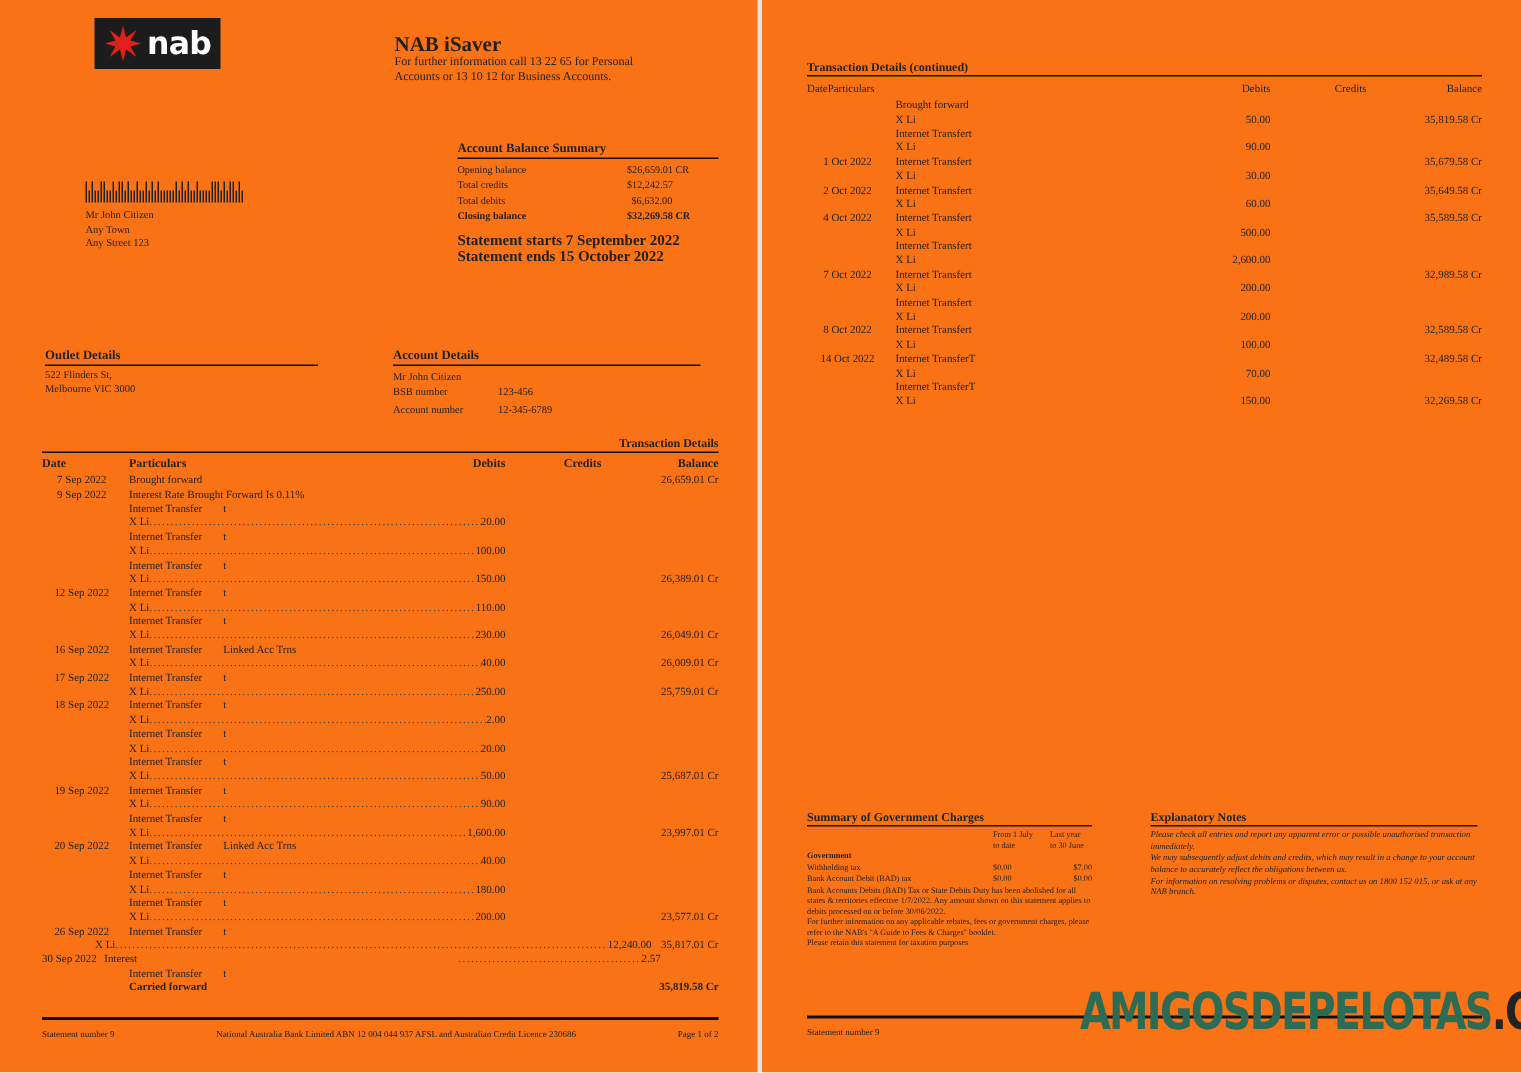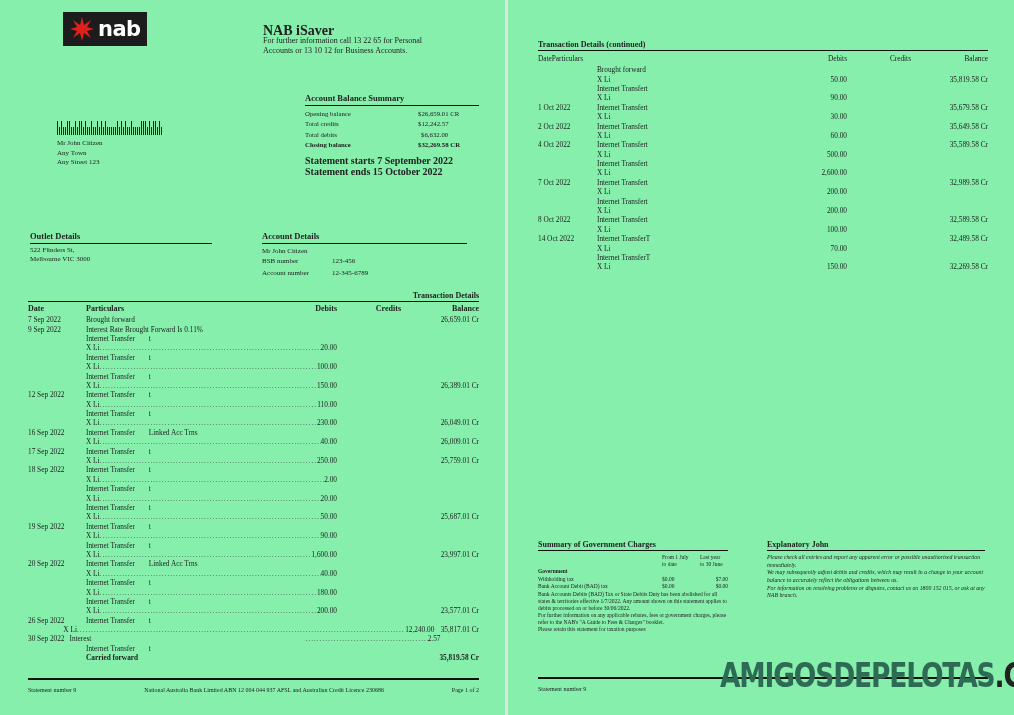--- a/index.html
+++ b/index.html
@@ -1,18 +1,18 @@
 <!DOCTYPE html>
 <html><head>
 <meta charset="utf-8">
 <style>
   * { box-sizing: border-box; margin: 0; padding: 0; }
   html, body { width: 1014px; height: 715px; background: #ffffff; overflow: hidden; }
   body { position: relative; font-family: "Liberation Serif", "DejaVu Serif", serif; color: #222; font-size: 8px; line-height: 1.15; }
-  .page { position: absolute; top: 0; height: 715px; background: #86efac; }
+  .page { position: absolute; top: 0; height: 715px; background: #f97316; }
   #page1 { left: 0; width: 506px; }
   #page2 { left: 508px; width: 506px; text-decoration: underline; }
   .divider { position: absolute; left: 505px; top: 0; width: 3px; height: 715px; background: #e3e3e3; }
   .abs { position: absolute; }
   .bold { font-weight: bold; }
 
   
   .logo { left: 63px; top: 12px; width: 84px; height: 34px; background: #1c1c1c; display: flex; align-items: center; padding-left: 6px; }
   .logo .star { width: 26px; height: 26px; }
   .logo .word { font-family: "DejaVu Sans", sans-serif; color: #fff; font-weight: bold; font-size: 21px; margin-left: 3px; letter-spacing: -0.5px; line-height: 1; }
@@ -35,21 +35,21 @@
   .acct { left: 262px; top: 232px; width: 205px; }
   .small { font-size: 7px; line-height: 9.5px; margin-top: 2px; }
   .kv { display: flex; font-size: 7px; line-height: 11.5px; }
   .kv .k { width: 70px; }
 
   .txn { left: 28px; top: 291px; width: 451px; }
   .txn .hdr-title { font-weight: bold; font-size: 8px; border-bottom: 1.5px solid #111; padding-bottom: 1px; text-align: right; }
   .cols { display: flex; font-weight: bold; font-size: 8px; line-height: 12px; margin-top: 1px; }
   .rows { }
   .row { display: flex; font-size: 7.3px; height: 9.4px; line-height: 9.4px; white-space: nowrap; }
-  .c-date { width: 56px; text-align: left; padding-right: 3px; }
+  .c-date { width: 56px; text-align: center; padding-right: 3px; }
   .c-part { width: 190px; padding-left: 2px; overflow: hidden; position: relative; }
   .c-deb { width: 63px; text-align: right; }
   .c-cred { width: 64px; text-align: right; }
   .c-bal { width: 78px; text-align: right; }
   .cols .c-date { text-align: left; padding-left: 0; }
   .lead { display: flex; }
   .lead .dots { flex: 1; overflow: hidden; letter-spacing: 1px; color: #444; }
   .row .tag { display: inline-block; margin-left: 14px; }
 
   .footer1 { left: 28px; top: 678px; width: 451px; border-top: 2px solid #111; }
@@ -727,21 +727,21 @@
       <span class="a">Bank Account Debit (BAD) tax</span>
       <span class="b">$0.00</span>
       <span class="c">$0.00</span>
     </div>
     <div class="p">Bank Accounts Debits (BAD) Tax or State Debits Duty has been abolished for all states &amp; territories effective 1/7/2022. Any amount shown on this statement applies to debits processed on or before 30/06/2022.</div>
     <div class="p">For further information on any applicable rebates, fees or government charges, please refer to the NAB's "A Guide to Fees &amp; Charges" booklet.</div>
     <div class="p">Please retain this statement for taxation purposes</div>
   </div>
 
   <div class="abs notes">
-    <div class="sec-title" style="font-size:8px">Explanatory John</div>
+    <div class="sec-title" style="font-size:8px">Explanatory Notes</div>
     <div class="p" style="margin-top:3px">Please check all entries and report any apparent error or possible unauthorised transaction immediately.</div>
     <div class="p">We may subsequently adjust debits and credits, which may result in a change to your account balance to accurately reflect the obligations between us.</div>
     <div class="p">For information on resolving problems or disputes, contact us on 1800 152 015, or ask at any NAB branch.</div>
   </div>
 
   <div class="abs footer2">
     <div class="ft">Statement number 9</div>
   </div>
 </div>
 

